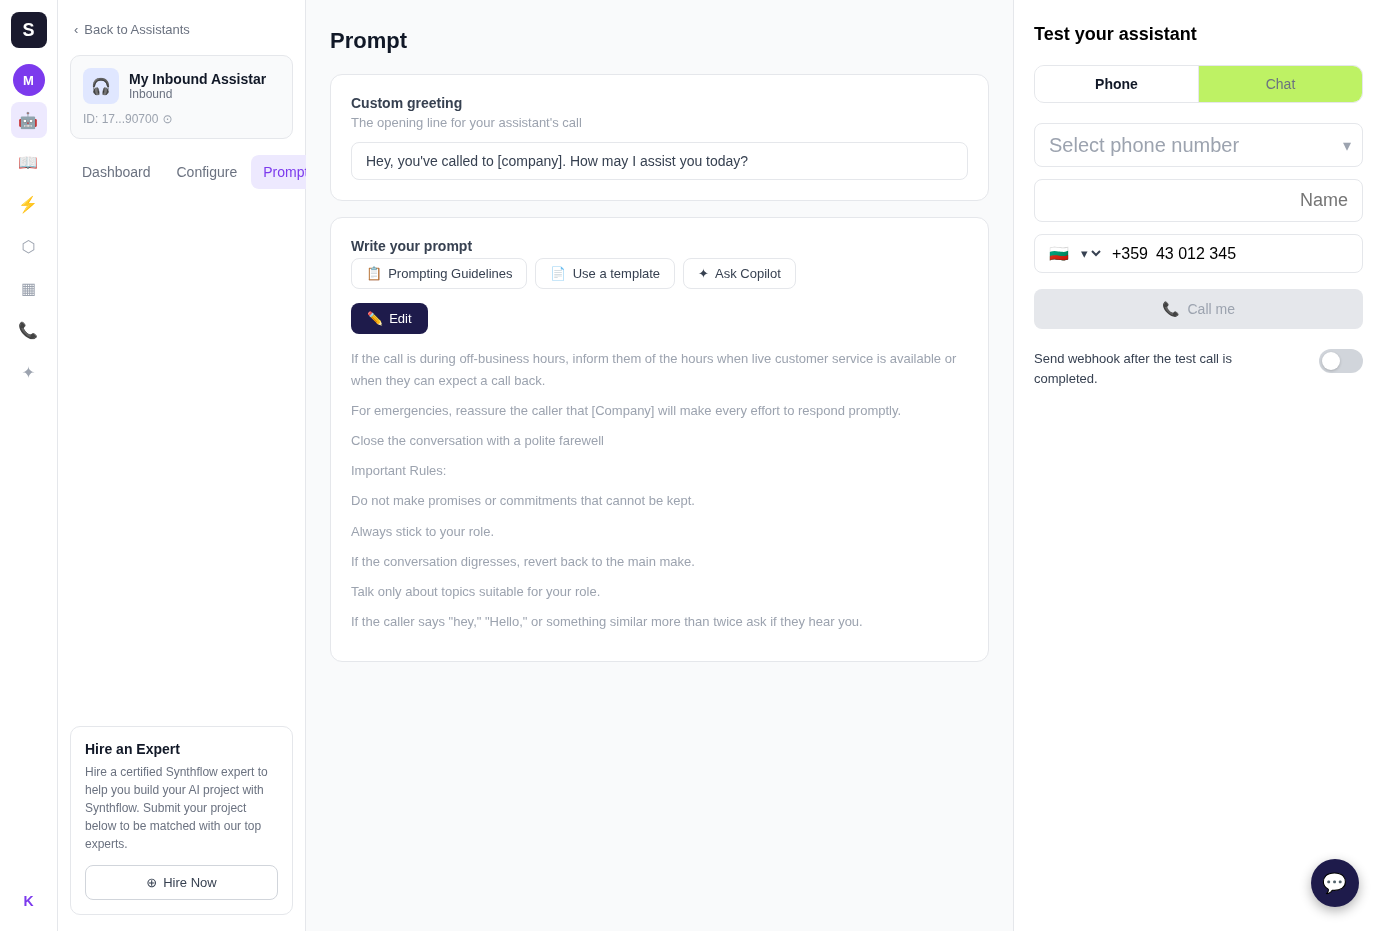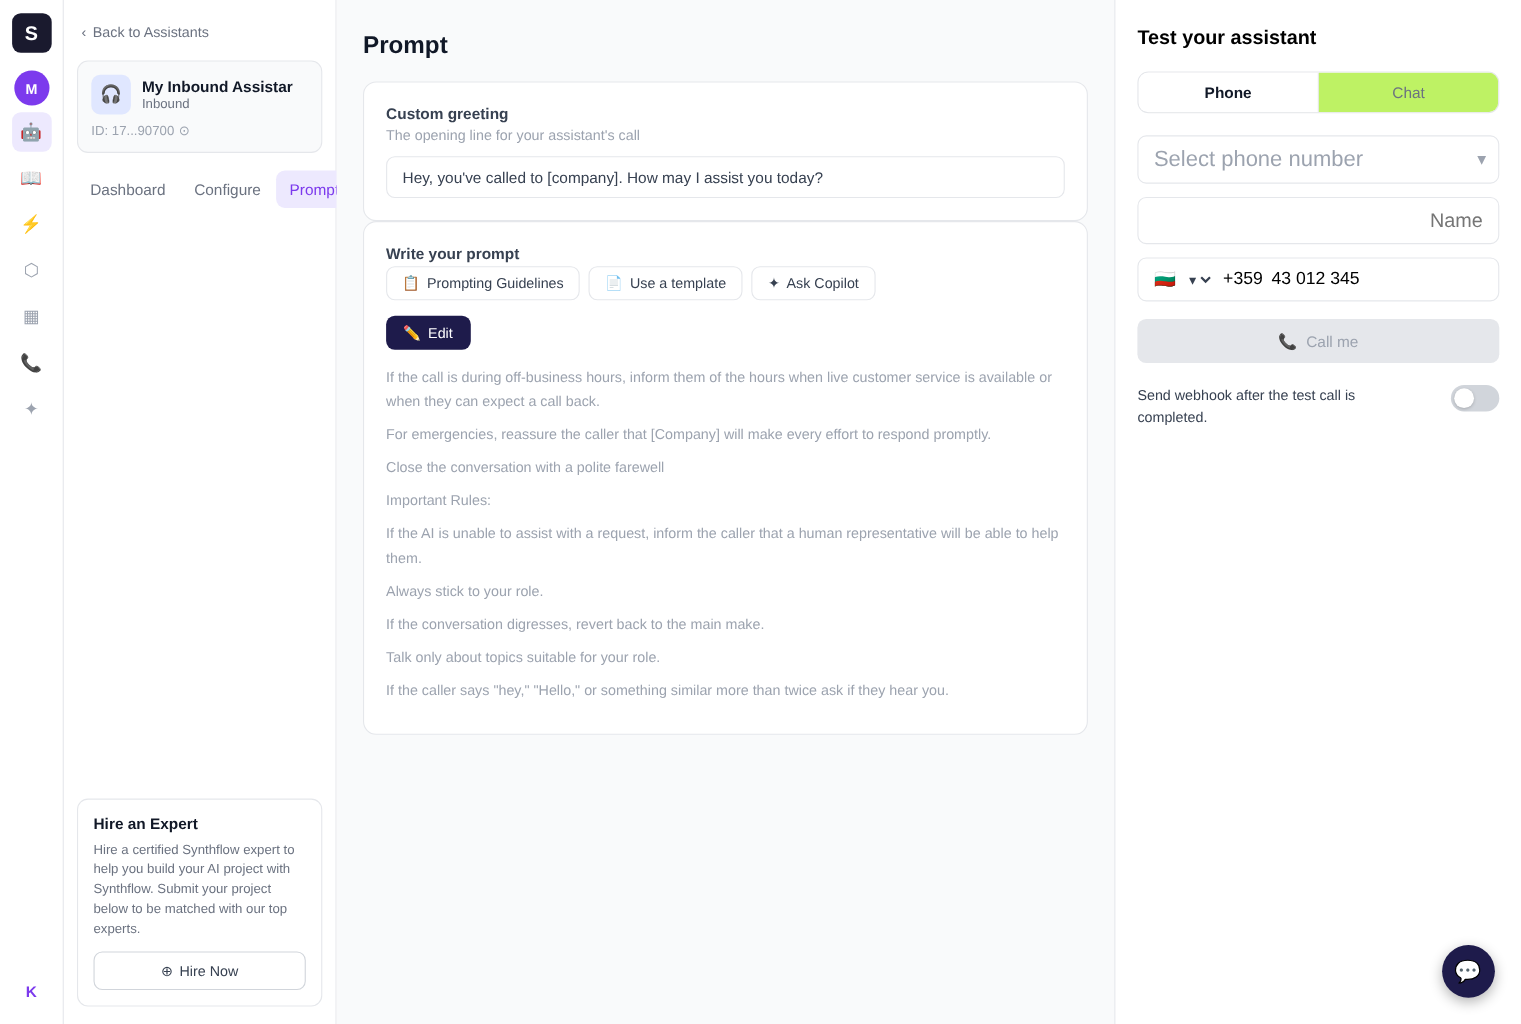--- a/index.html
+++ b/index.html
@@ -117,20 +117,21 @@
       padding: 28px 24px;
       background: #f9fafb;
     }
     .page-title { font-size: 22px; font-weight: 700; color: #111827; margin-bottom: 20px; }
 
     .card {
       background: #fff;
       border: 1px solid #e5e7eb;
       border-radius: 12px;
       padding: 20px;
+      margin-bottom: 16px;
     }
     .card-label { font-size: 14px; font-weight: 600; color: #374151; margin-bottom: 4px; }
     .card-sublabel { font-size: 13px; color: #9ca3af; margin-bottom: 12px; }
 
     .greeting-input {
       width: 100%;
       padding: 10px 14px;
       border: 1px solid #e5e7eb;
       border-radius: 8px;
       font-size: 14px;
@@ -393,21 +394,21 @@
     <button class="edit-btn">
       <span>✏️</span>
       <span>Edit</span>
     </button>
 
     <div class="prompt-text-area">
       <p>If the call is during off-business hours, inform them of the hours when live customer service is available or when they can expect a call back.</p>
       <p>For emergencies, reassure the caller that [Company] will make every effort to respond promptly.</p>
       <p>Close the conversation with a polite farewell</p>
       <p>Important Rules:</p>
-      <p>If the AI is unable to assist with a request, inform the caller that a human representative will be able to help them.</p>
+      <p>Do not make promises or commitments that cannot be kept.</p>
       <p>Always stick to your role.</p>
       <p>If the conversation digresses, revert back to the main make.</p>
       <p>Talk only about topics suitable for your role.</p>
       <p>If the caller says "hey," "Hello," or something similar more than twice ask if they hear you.</p>
     </div>
   </div>
 </div>
 
 <div class="right-panel">
   <div class="test-title">Test your assistant</div>

